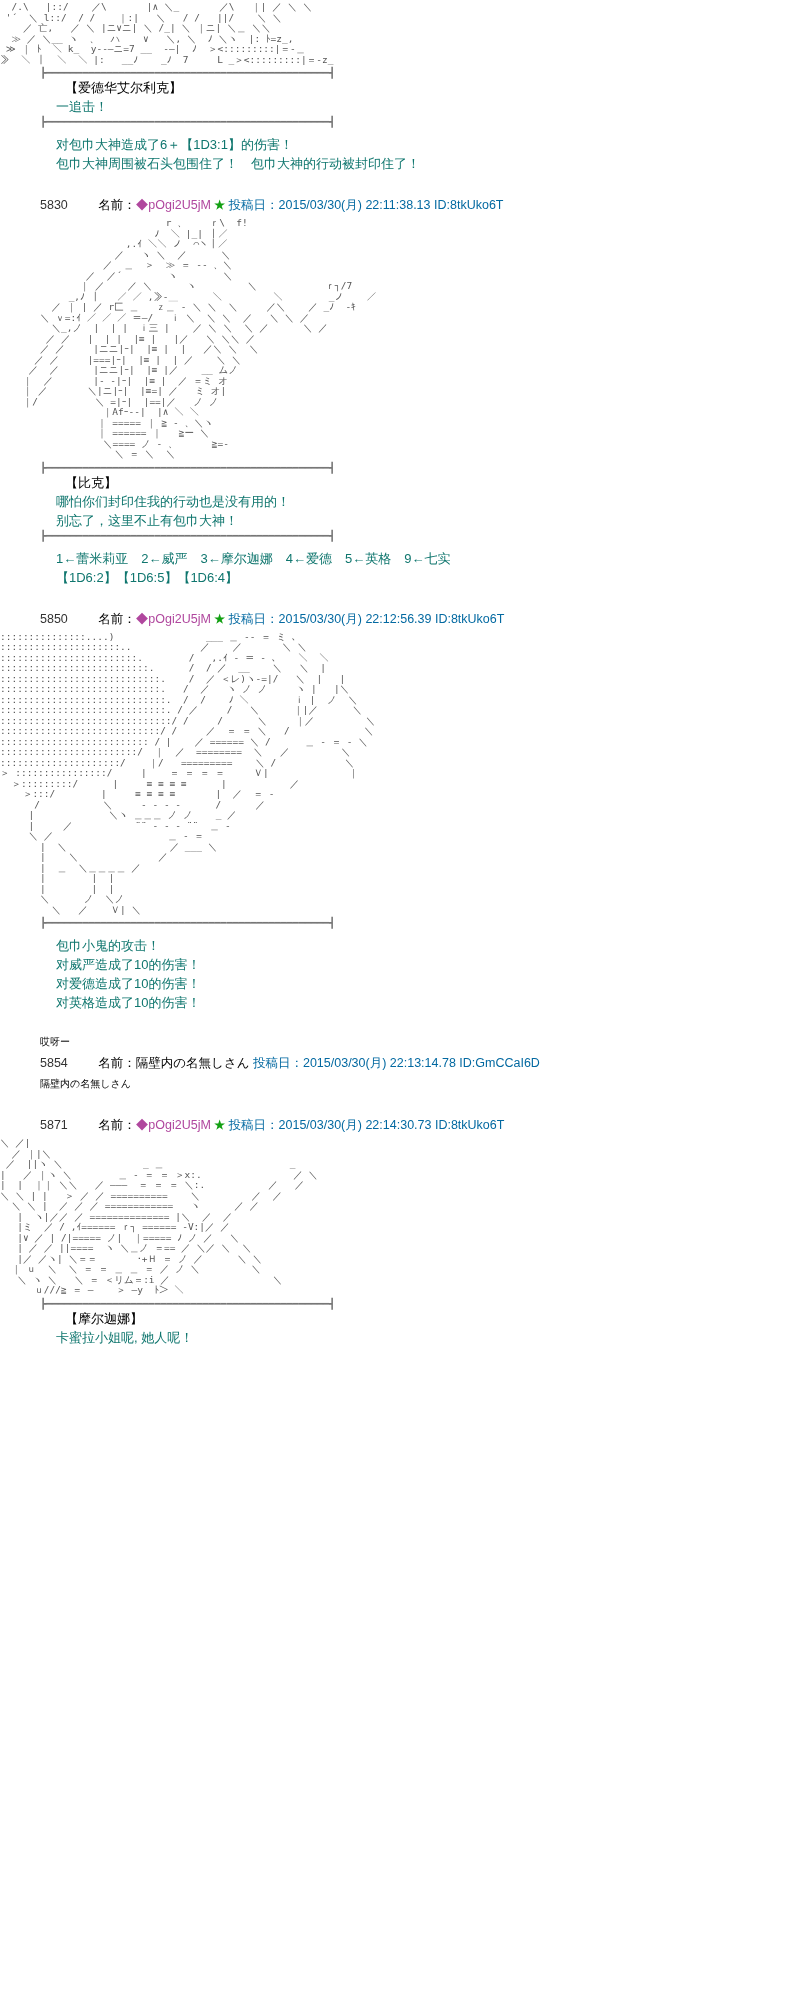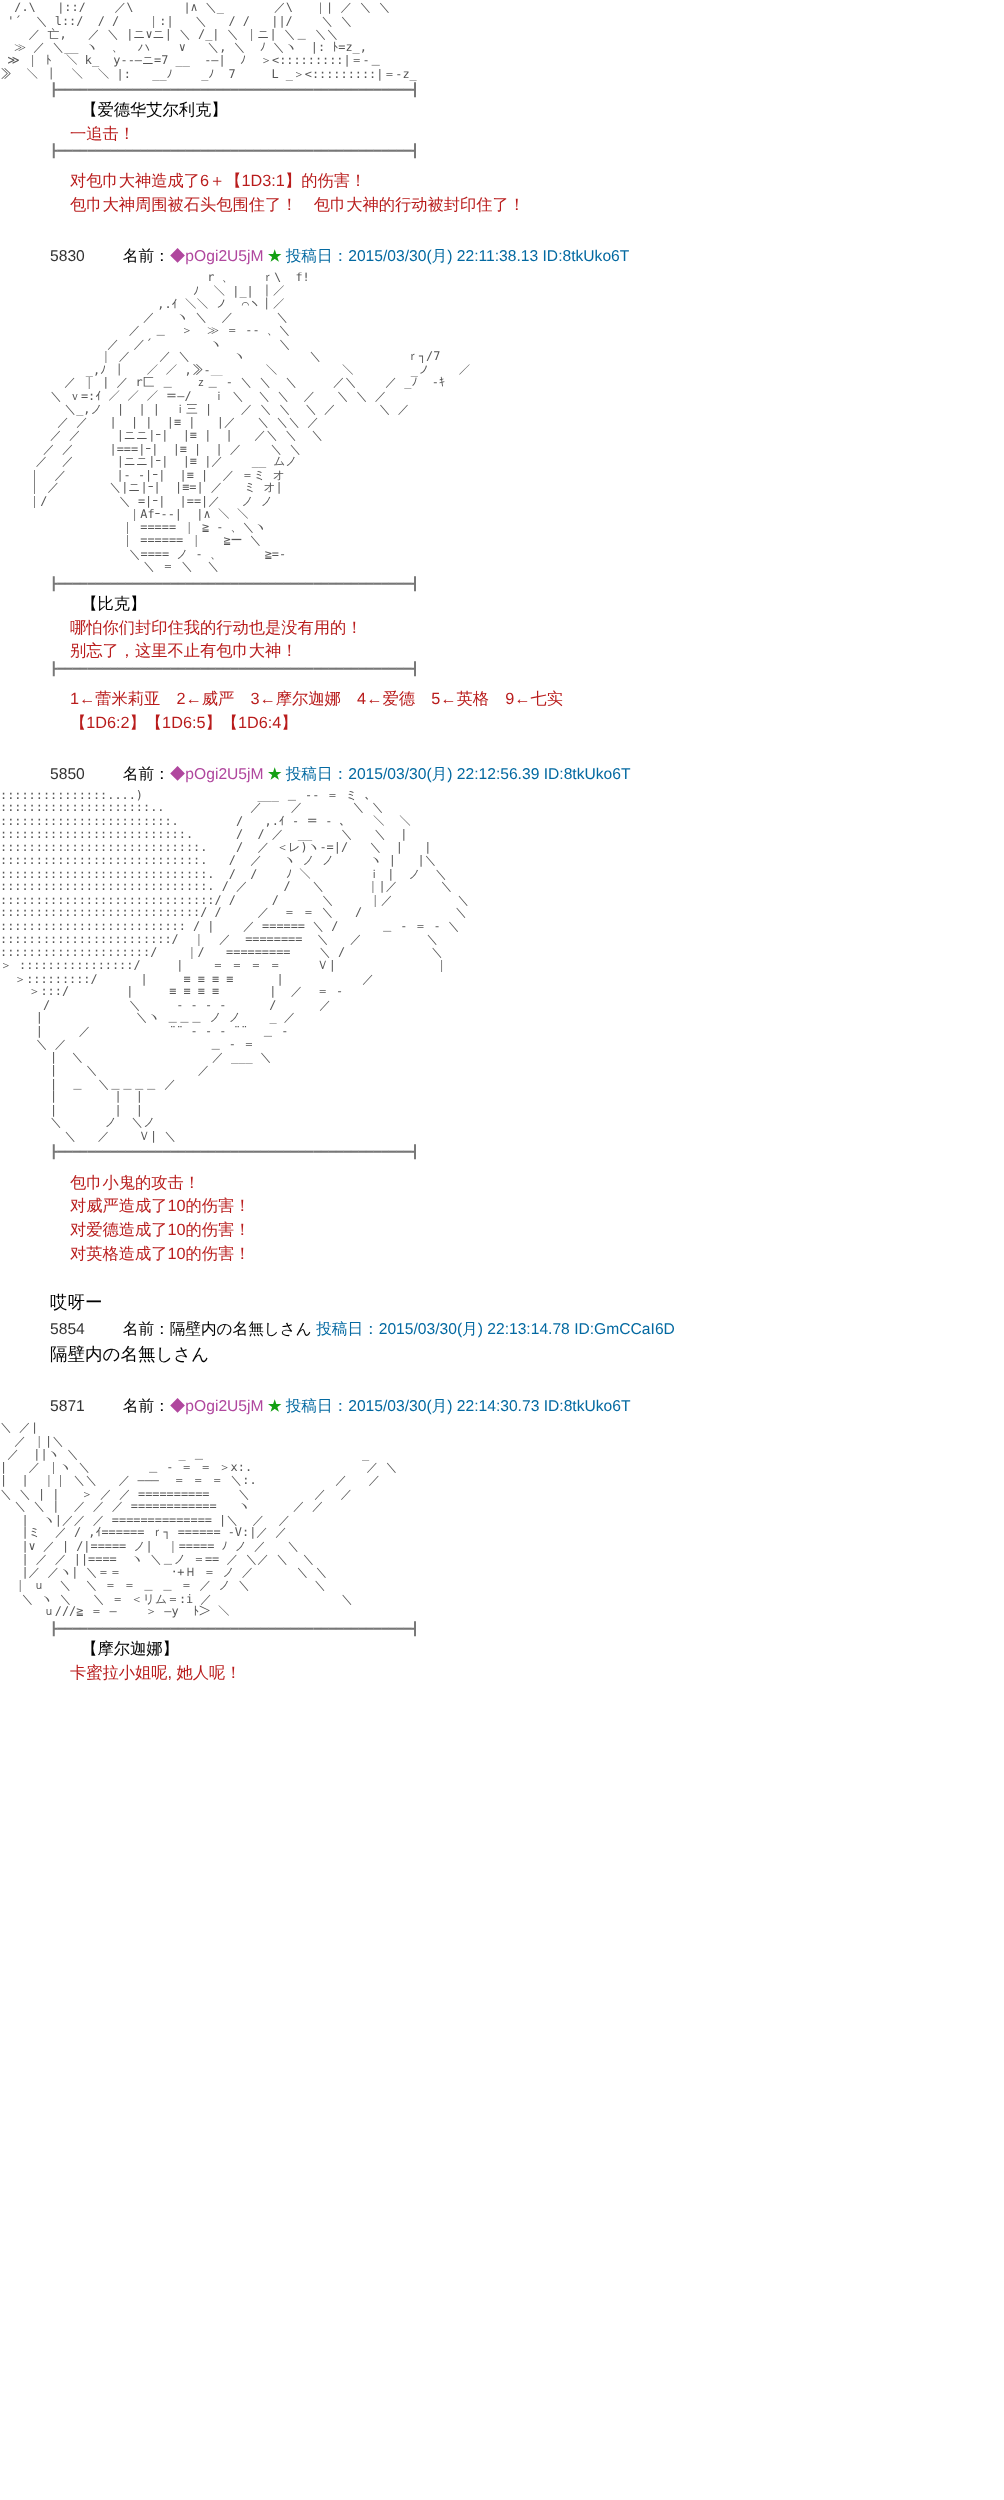--- a/index.html
+++ b/index.html
@@ -65,25 +65,25 @@
   .speaker {
     padding-left: 65px;
     font-size: 13px;
     line-height: 19px;
     color: #000;
   }
   .line {
     padding-left: 56px;
     font-size: 13px;
     line-height: 19px;
-    color: #b91c1c;
+    color: #0f766e;
   }
   .plain {
     padding-left: 40px;
-    font-size: 14px;
+    font-size: 10px;
     line-height: 19px;
     color: #000;
   }
   .spacer-8 { height: 8px; }
   .spacer-20 { height: 20px; }
 </style>
 </head>
 <body>
 
 <div class="page">

